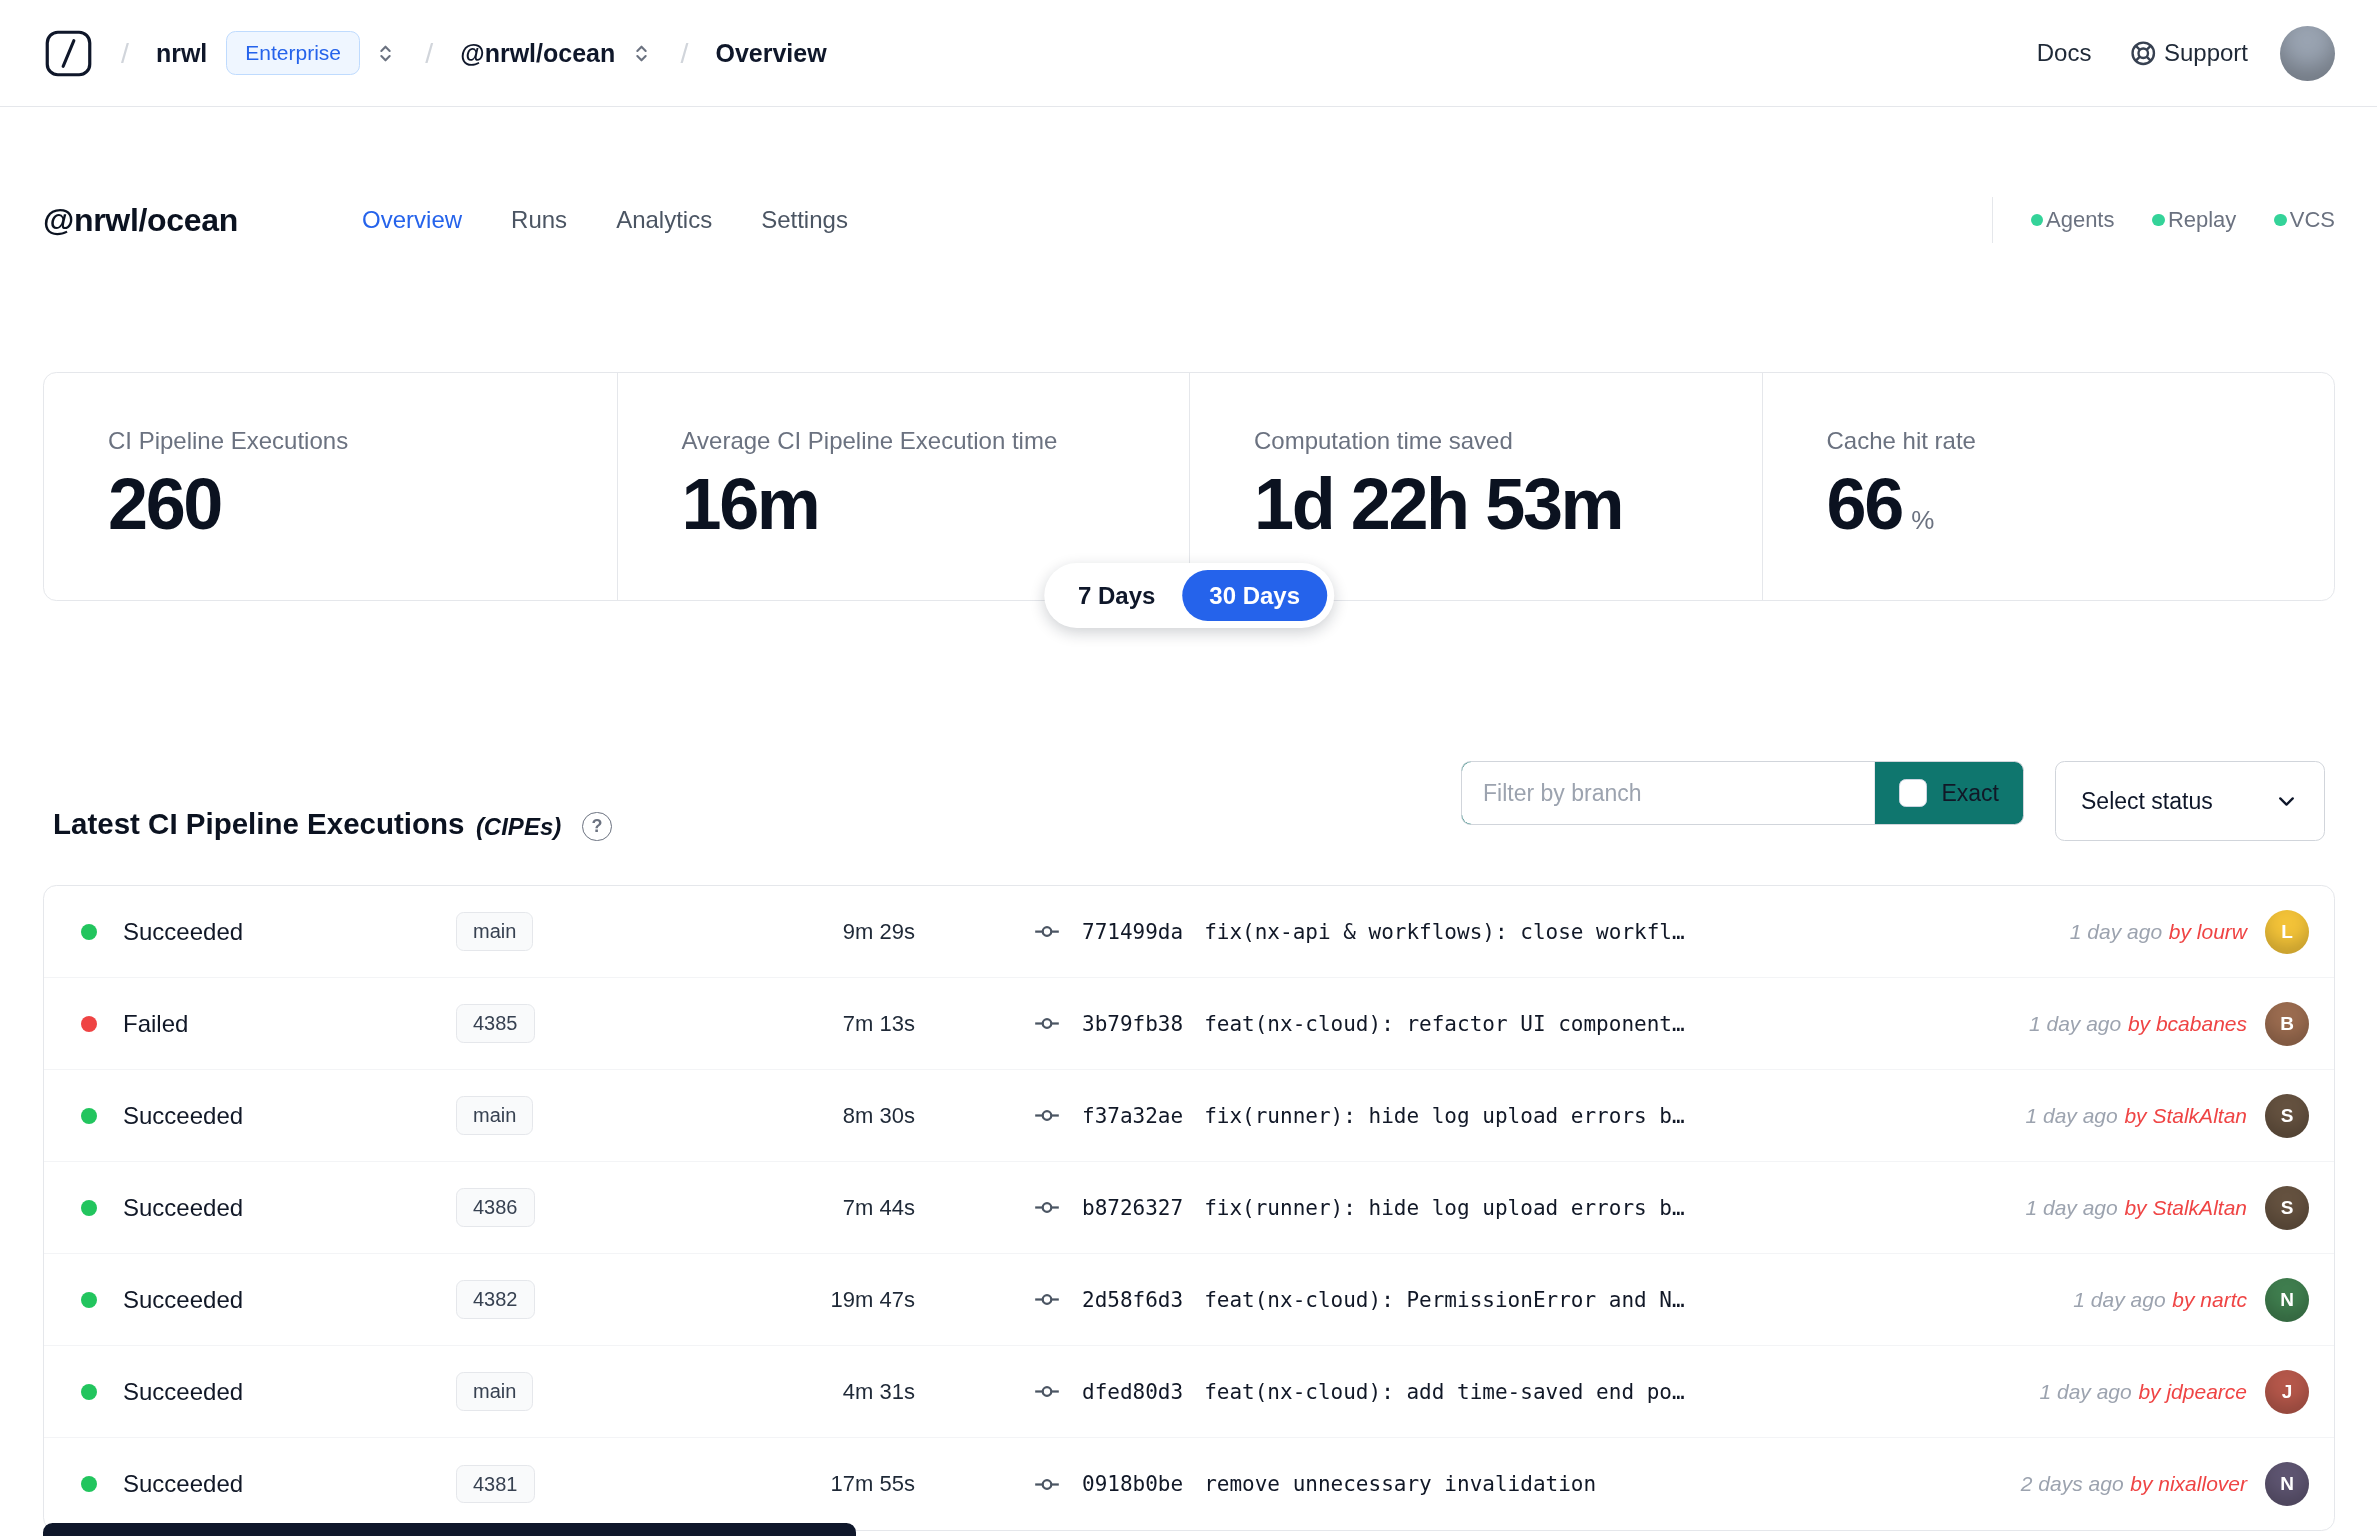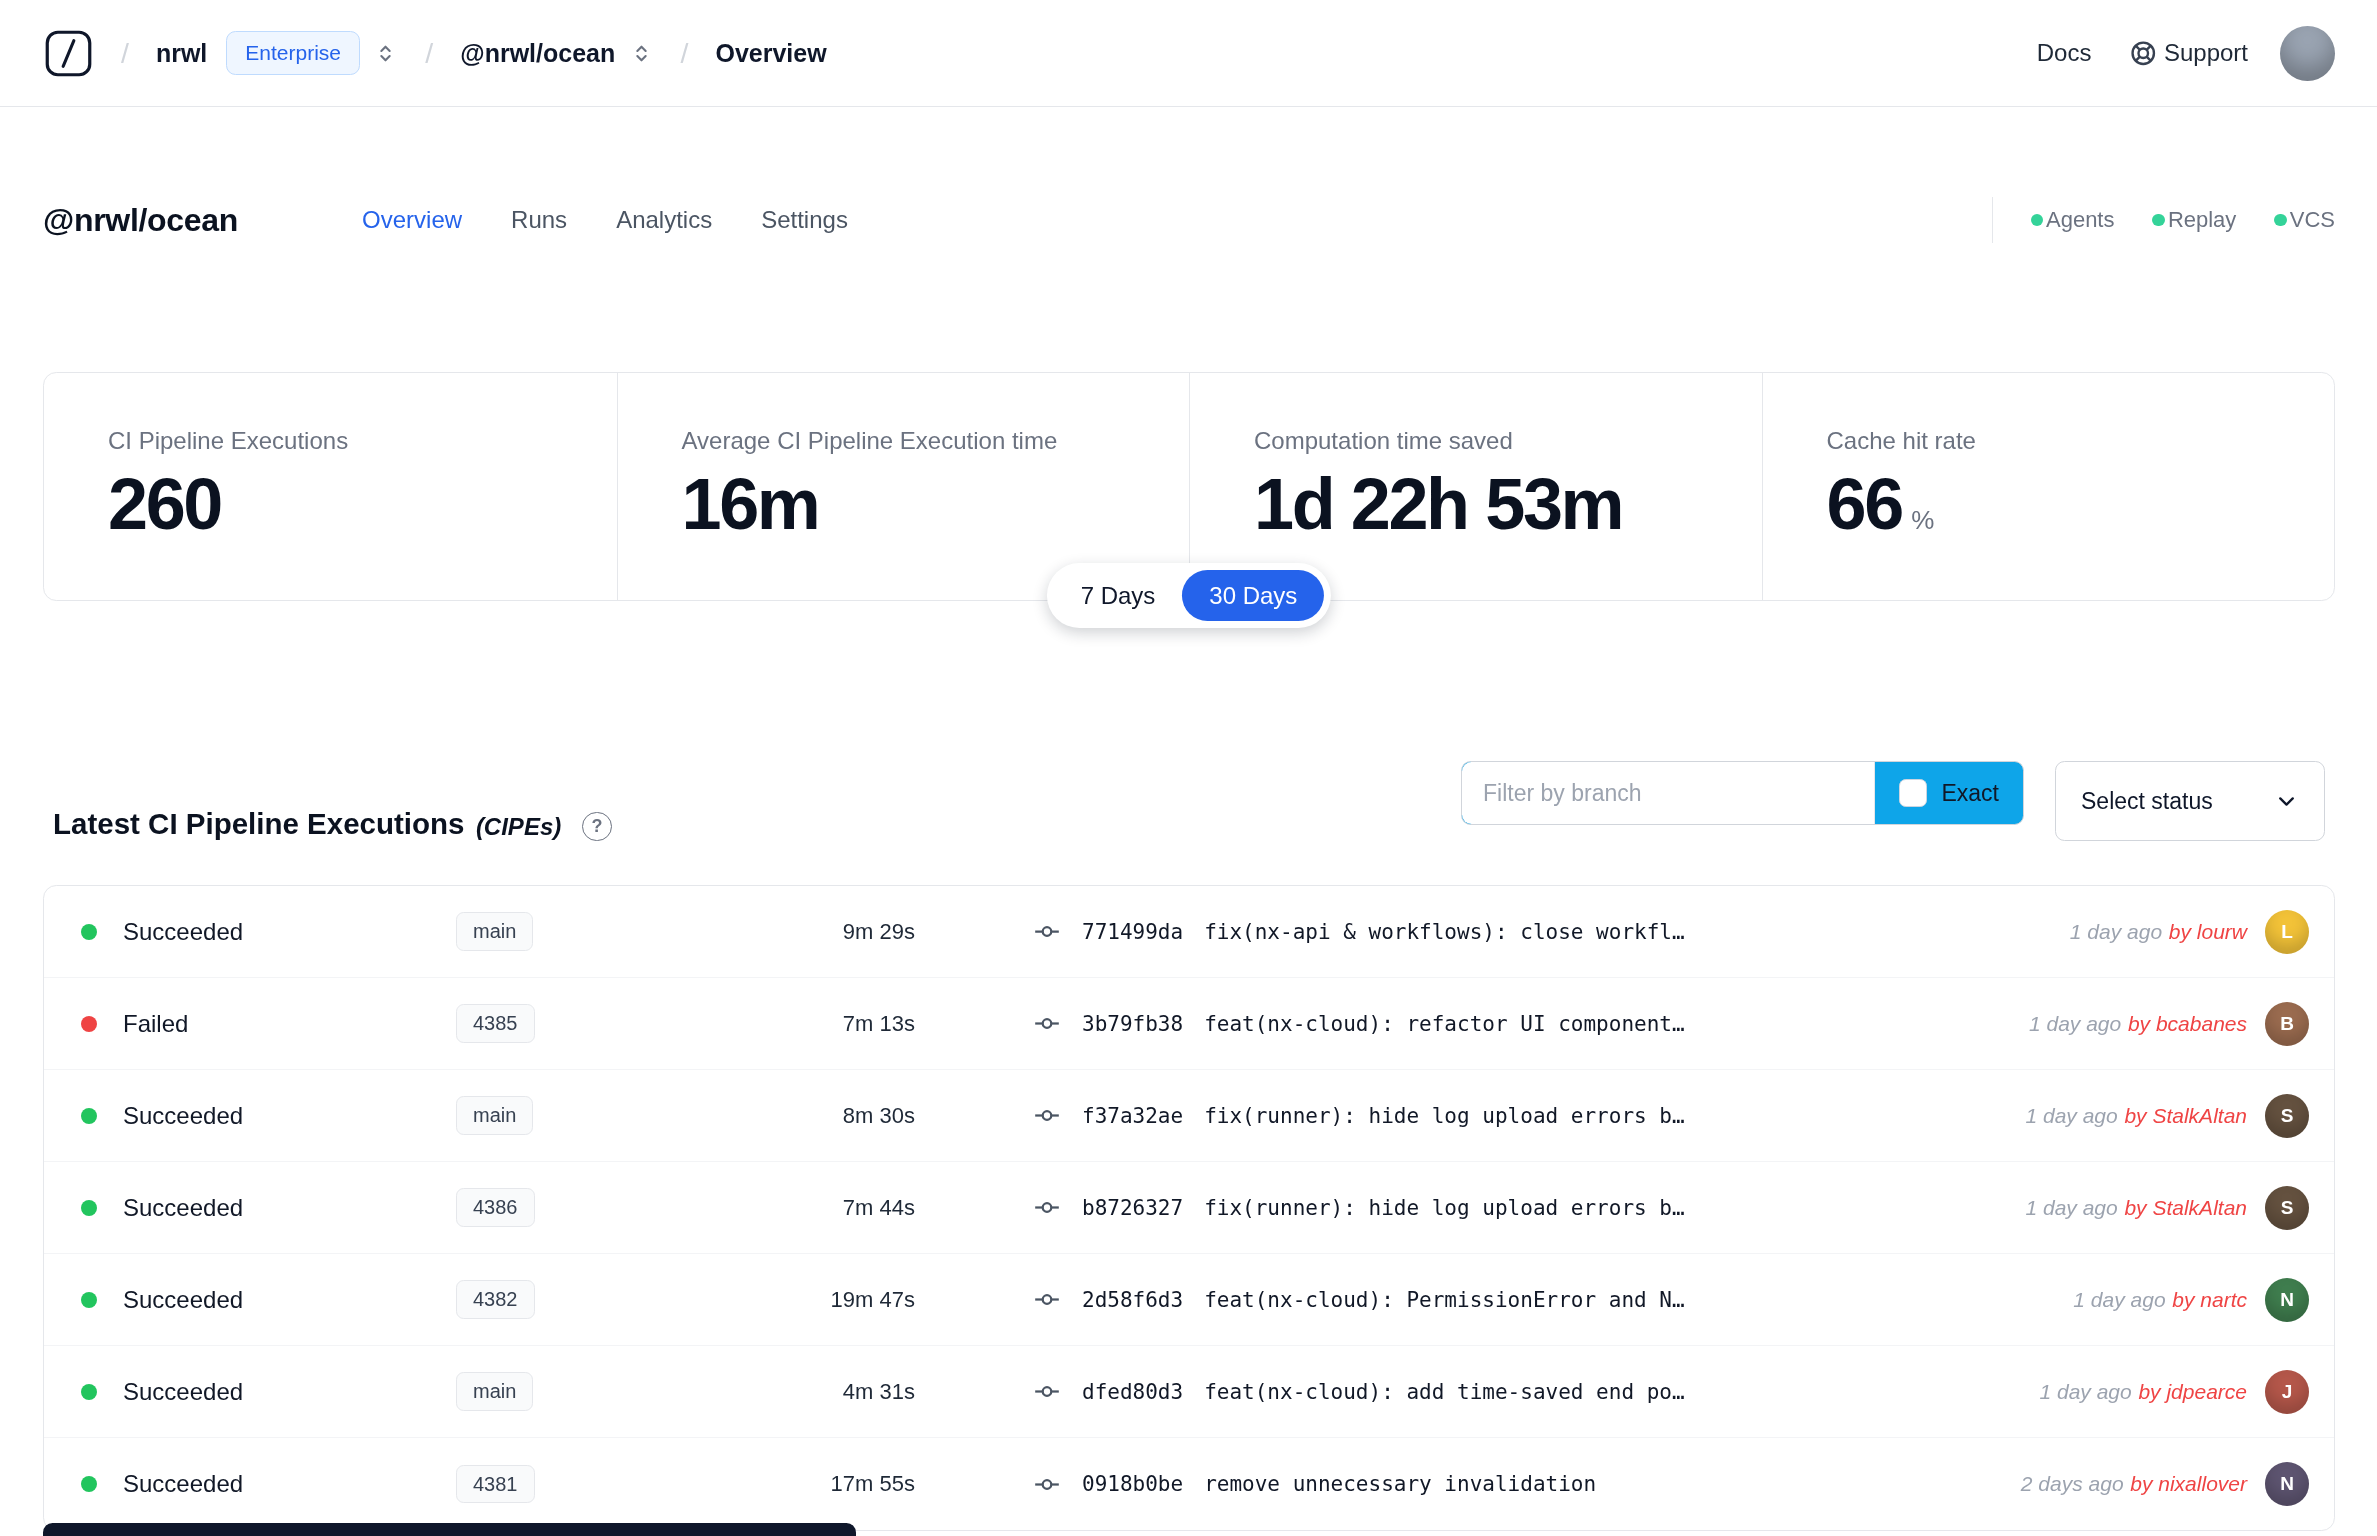--- a/index.html
+++ b/index.html
@@ -43,34 +43,34 @@
            border-radius:13.3px; display:grid; grid-template-columns:repeat(4,1fr); background:#fff; }
   .stat-card { padding:54px 19px 0 64px; }
   .stat-card + .stat-card { border-left:1px solid #e5e7eb; }
   .stat-label { font-size:24px; color:#6b7280; }
   .stat-value { margin-top:7.6px; font-size:72px; font-weight:700; letter-spacing:-2.4px;
                 color:#0b1220; display:flex; align-items:baseline; white-space:nowrap; }
   .stat-suffix { font-size:26px; font-weight:400; color:#6b7280; margin-left:9.5px; letter-spacing:0; }
   .range-toggle { position:absolute; left:50%; bottom:-27.6px; transform:translateX(-50%);
                   background:#fff; border-radius:950px; box-shadow:0 4.8px 15px rgba(15,23,42,.2);
                   padding:6.7px; display:flex; }
-  .range-opt { font-size:24px; font-weight:400; padding:11.4px 27px; border-radius:950px;
+  .range-opt { font-size:24px; font-weight:700; padding:11.4px 27px; border-radius:950px;
                color:#0f172a; cursor:pointer; white-space:nowrap; }
   .range-opt.active { background:#2563eb; color:#fff; }
 
   
   .cipes-head { display:flex; align-items:flex-end; margin:176px 53px 0; height:64px; }
   .cipes-title { font-size:29.5px; font-weight:700; color:#0b1220; }
   .cipes-sub { font-size:24px; font-style:italic; font-weight:600; margin-left:11.4px; color:#0b1220; }
   .help-icon { width:29.5px; height:29.5px; border:1.9px solid #6b7280; border-radius:50%;
                color:#6b7280; font-size:18px; font-weight:700; display:grid; place-items:center;
                margin-left:21px; cursor:pointer; }
   .cipes-controls { margin-left:auto; display:flex; gap:31px; }
   .filter-group { width:563px; height:64px; border:1px solid #d1d5db; border-radius:9.5px;
-                  display:flex; align-items:stretch; background:#0ea5e9; }
+                  display:flex; align-items:stretch; background:#0f766e; }
   .filter-input { flex:1; border:none; outline:none; font-family:"Liberation Sans",sans-serif;
                   font-size:23px; color:#111827; padding:0 21px; border-radius:9.5px 0 0 9.5px; }
   .filter-input::placeholder { color:#9ca3af; }
   .exact-seg { display:flex; align-items:center; gap:14.3px; padding:0 24px; border-left:1px solid #e5e7eb; }
   .checkbox { width:28.5px; height:28.5px; border:1.9px solid #cbd5e1; border-radius:6.7px; background:#fff; cursor:pointer; }
   .exact-label { font-size:23px; color:#111827; }
   .status-select { width:270px; height:80px; border:1px solid #d1d5db; border-radius:9.5px; background:#fff;
                    display:flex; align-items:center; justify-content:space-between; padding:0 25px;
                    font-family:"Liberation Sans",sans-serif; font-size:23px; font-weight:500; color:#0f172a; cursor:pointer; }
 

